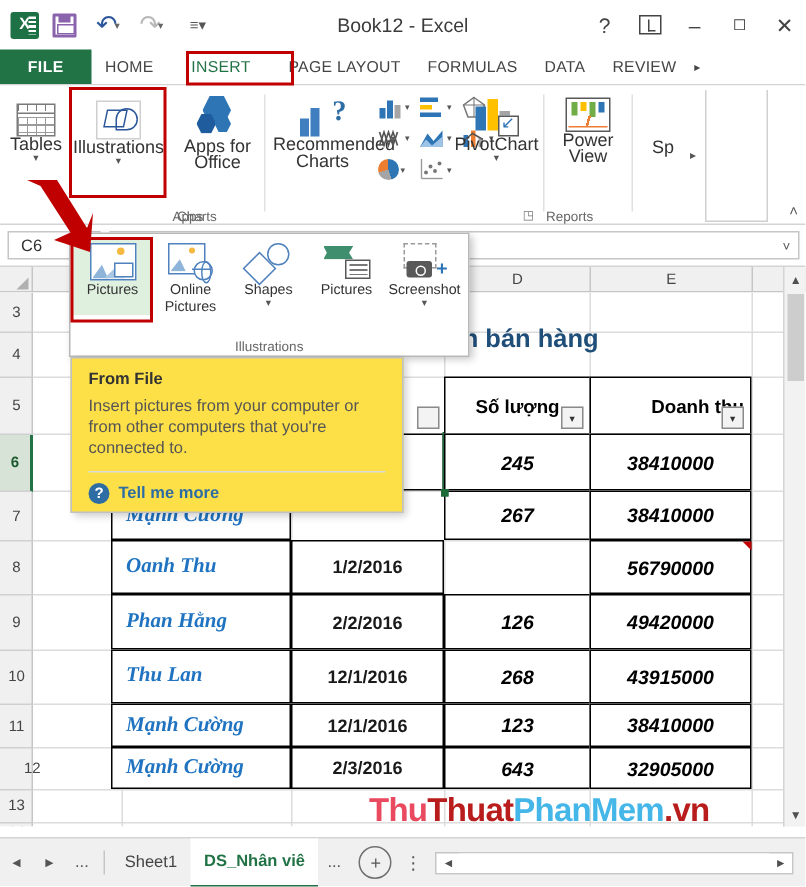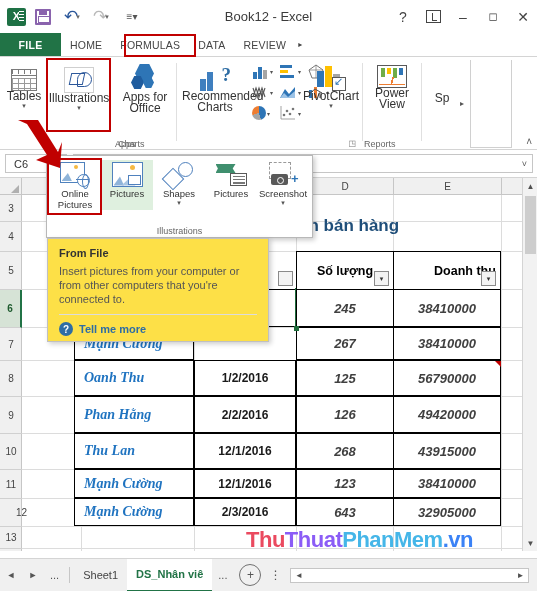--- a/index.html
+++ b/index.html
@@ -151,21 +151,21 @@
      display:flex; align-items:center; justify-content:center;
      font-size:12.5px; font-weight:bold; color:#000; overflow:hidden; }
   .filter-btn { position:absolute; width:15px; height:15px; border:1px solid #8a8a8a;
      background:#f3f3f3; display:flex;align-items:center;justify-content:center;
      font-size:7px; color:#333; cursor:pointer; }
   .dcell { position:absolute; border:1px solid #000; background:#fff;
      display:flex; align-items:center; font-size:13px; overflow:hidden; }
   .dcell.name { font-style:italic; color:#1f73c0; font-weight:bold; padding-left:9px;
      font-family:"Liberation Serif",serif; font-size:14px;}
   .dcell.date { color:#1a1a1a; font-weight:bold; justify-content:center; font-size:12px;}
-  .dcell.num { font-style:italic; color:#404040; font-weight:bold; justify-content:center; font-size:13px;}
+  .dcell.num { font-style:italic; color:#000000; font-weight:bold; justify-content:center; font-size:13px;}
   .selbox { position:absolute; border:1.6px solid #1e6b3a; pointer-events:none; z-index:6;}
   .selbox::after{content:"";position:absolute;right:-3px;bottom:-3px;width:5px;height:5px;background:#1e6b3a;}
   .redtri { position:absolute; width:0;height:0;border-top:6px solid #c00000;border-left:6px solid transparent; z-index:5;}
 
   
   .vscroll { position:absolute; right:0; top:178px; width:15px; height:373px; background:#f2f2f2;
      border-left:1px solid #d4d4d4; }
   .vs-btn { width:15px;height:16px; display:flex;align-items:center;justify-content:center;
      font-size:8px;color:#505050; cursor:pointer; }
   .vs-thumb { position:absolute; left:2px; top:18px; width:11px; height:58px; background:#cdcdcd; cursor:pointer;}
@@ -248,22 +248,22 @@
   .tt-qmark { width:14px;height:14px;border-radius:50%;background:#2e6da4;color:#fff;font-size:10px;
      font-weight:bold; display:flex;align-items:center;justify-content:center; }
   .tt-mlbl { font-size:11px; font-weight:bold; color:#2e6da4; }
 
   
   .redarrow { position:absolute; left:16px; top:120px; width:46px; height:48px; z-index:46; pointer-events:none; }
 
   
   .wm { position:absolute; left:246px; bottom:38px; font-size:22px; font-weight:bold;
      font-family:"Liberation Sans",sans-serif; letter-spacing:-.5px; z-index:20; white-space:nowrap;}
-  .wm .a { color:#ea4a5f; } .wm .b { color:#45b6e8; } .wm .c { color:#8b5cf6;text-align:right; }
-  .wm .d { color:#45b6e8; } .wm .e { color:#3b82f6; }
+  .wm .a { color:#ea4a5f; } .wm .b { color:#45b6e8; } .wm .c { color:#b91c1c;text-align:right; }
+  .wm .d { color:#45b6e8; } .wm .e { color:#b91c1c; }
 </style>
 </head>
 <body>
 
 <div id="app">
 
   <div class="titlebar">
     <div class="qat">
       <div class="xl-logo">
         <span class="x">X</span>
@@ -292,20 +292,22 @@
       </div>
       <div class="winbtn">–</div>
       <div class="winbtn" style="font-size:11px;">◻</div>
       <div class="winbtn">✕</div>
     </div>
   </div>
 
   <div class="tabbar">
     <div class="tab-file">FILE</div>
     <div class="tab">HOME</div>
+    <div class="tab active" style="width:72px;">INSERT</div>
+    <div class="tab">PAGE LAYOUT</div>
     <div class="tab">FORMULAS</div>
     <div class="tab">DATA</div>
     <div class="tab">REVIEW</div>
     <div class="tab-more">▸</div>
   </div>
   <div class="hl-insert"></div>
 
   <div class="ribbon">
 
     <div class="rgroup" style="left:2px;width:44px;">
@@ -523,21 +525,20 @@
       <div class="dcell date" style="left:172px;top:94px;width:102px;height:38px;"></div>
       <div class="dcell num" style="left:274px;top:94px;width:98px;height:38px;">245</div>
       <div class="dcell num" style="left:371px;top:94px;width:108px;height:38px;">38410000</div>
 
       <div class="dcell name" style="left:52px;top:132px;width:120px;height:33px;">Mạnh Cường</div>
       <div class="dcell num" style="left:274px;top:132px;width:98px;height:33px;">267</div>
       <div class="dcell num" style="left:371px;top:132px;width:108px;height:33px;">38410000</div>
 
       <div class="dcell name" style="left:52px;top:165px;width:120px;height:36px;">Oanh Thu</div>
       <div class="dcell date" style="left:172px;top:165px;width:102px;height:36px;">1/2/2016</div>
-      <div class="dcell num" style="left:274px;top:165px;width:98px;height:36px;">125</div>
       <div class="dcell num" style="left:371px;top:165px;width:108px;height:36px;">56790000</div>
       <div class="redtri" style="left:473px;top:166px;"></div>
 
       <div class="dcell name" style="left:52px;top:201px;width:120px;height:37px;">Phan Hằng</div>
       <div class="dcell date" style="left:172px;top:201px;width:102px;height:37px;">2/2/2016</div>
       <div class="dcell num" style="left:274px;top:201px;width:98px;height:37px;">126</div>
       <div class="dcell num" style="left:371px;top:201px;width:108px;height:37px;">49420000</div>
 
       <div class="dcell name" style="left:52px;top:238px;width:120px;height:36px;">Thu Lan</div>
       <div class="dcell date" style="left:172px;top:238px;width:102px;height:36px;">12/1/2016</div>
@@ -581,40 +582,40 @@
     <div class="kebab">⋮</div>
     <div class="hscroll">
       <div class="hs-btn">◄</div>
       <div class="hs-track"></div>
       <div class="hs-btn">►</div>
     </div>
   </div>
 
   <div class="gallery">
     <div class="gal-items">
-      <div class="gal-item">
-        <div class="ic-onl">
-          <span class="frame"></span>
-            <span class="sun"></span>
-            <span class="hill"></span>
-            <span class="globe"></span>
-        </div>
-        <span class="gal-lbl">Online Pictures</span>
-      </div>
       <div class="gal-item sel">
         <div class="ic-pic">
           <span class="frame"></span>
             <span class="sun"></span>
             <span class="hill"></span>
             <span class="hill2"></span>
             <span class="mon"></span>
         </div>
         <span class="gal-lbl">Pictures</span>
       </div>
       <div class="gal-item">
+        <div class="ic-onl">
+          <span class="frame"></span>
+            <span class="sun"></span>
+            <span class="hill"></span>
+            <span class="globe"></span>
+        </div>
+        <span class="gal-lbl">Online Pictures</span>
+      </div>
+      <div class="gal-item">
         <div class="ic-shapes">
           <span class="c"></span>
             <span class="d"></span>
         </div>
         <span class="gal-lbl">Shapes</span>
         <span class="cdown">▾</span>
       </div>
       <div class="gal-item">
         <div class="ic-smart">
           <span class="flag"></span>

